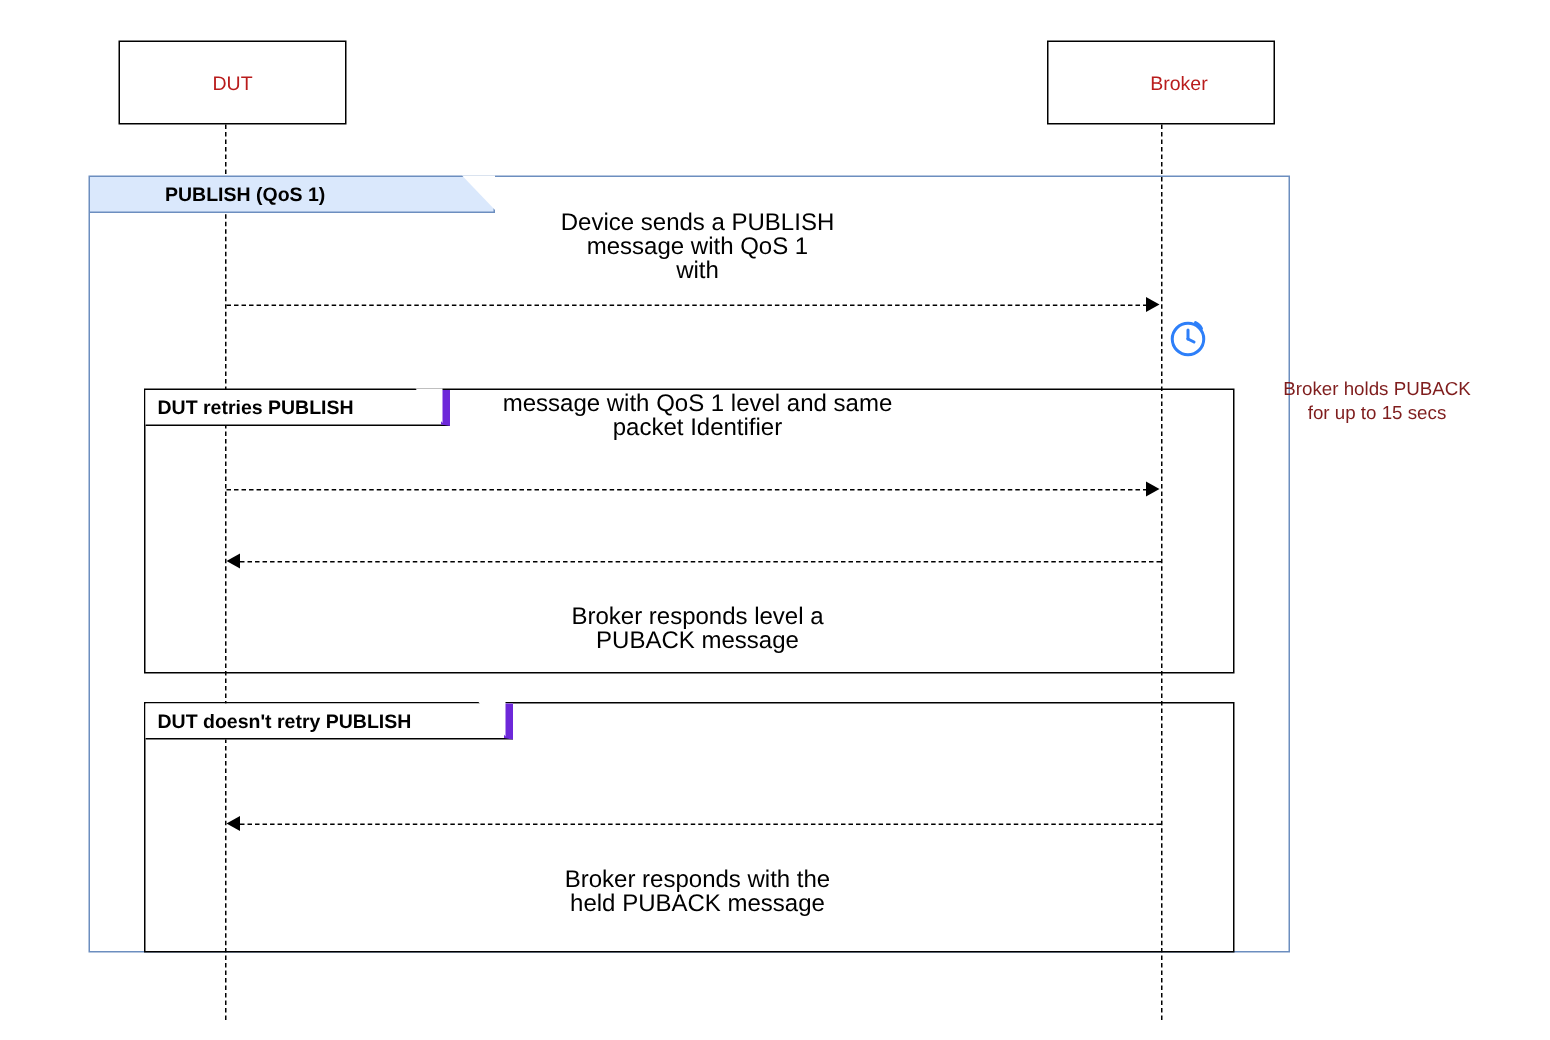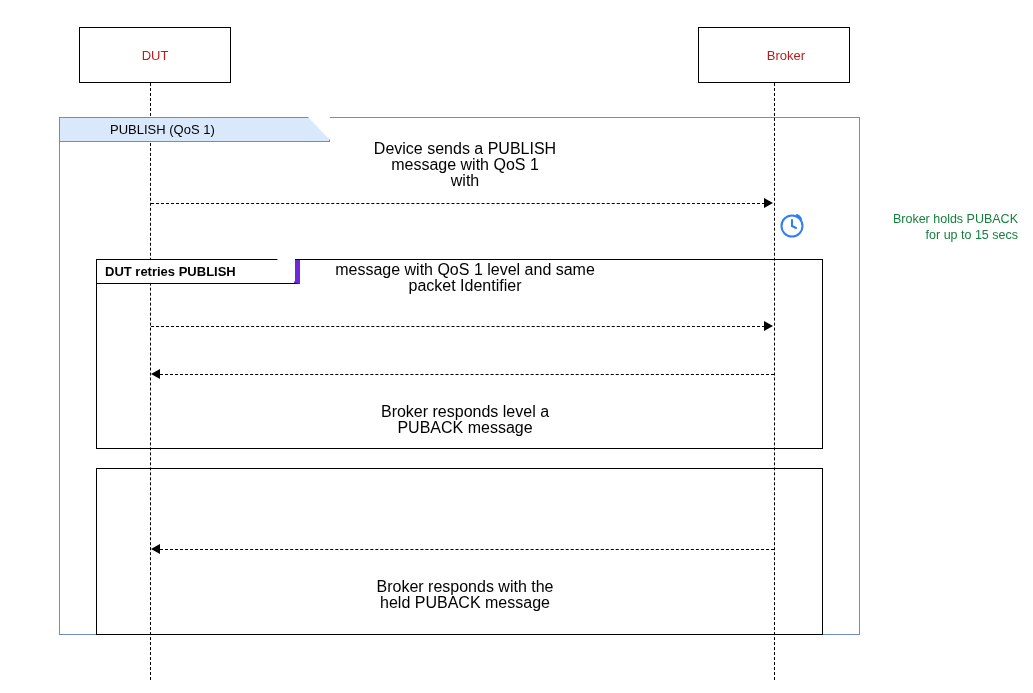--- a/index.html
+++ b/index.html
@@ -40,21 +40,21 @@
     background: transparent;
     box-sizing: border-box;
   }
   .frame-label-outer {
     position: absolute;
     background: #dae8fc;
     border-right: 1px solid #6c8ebf;
     border-bottom: 1px solid #6c8ebf;
     box-sizing: border-box;
     font-size: 13px;
-    font-weight: normal;
+    font-weight: bold;
     color: #000000;
     display: flex;
     align-items: center;
     padding-left: 50px;
   }
   .frame-label-outer .corner {
     position: absolute;
     right: -1px;
     top: -1px;
     width: 0;
@@ -115,22 +115,23 @@
     position: absolute;
     font-size: 16px;
     line-height: 16px;
     text-align: center;
     color: #000000;
   }
   .note-text {
     position: absolute;
     font-size: 12.5px;
     line-height: 16px;
-    text-align: right;
-    color: #15803d;
+    text-align: center;
+    color: #7f1d1d;
+    margin-top: 40px;
   }
   .timer-icon {
     position: absolute;
     width: 28px;
     height: 28px;
   }
 </style>
 </head>
 <body>
 
@@ -185,20 +186,24 @@
   <div class="arrow-right" style="left:764px; top:321px;"></div>
 
   <div class="msg-line" style="left:160px; top:374px; width:614px;"></div>
   <div class="arrow-left" style="left:151px; top:369px;"></div>
   <div class="msg-text" style="left:305px; top:404px; width:320px;">
     <div>Broker responds level a</div>
     <div>PUBACK message</div>
   </div>
 
   <div class="inner-frame" style="left:96px; top:468px; width:727px; height:167px;"></div>
+  <div class="frame-label-inner" style="left:97px; top:469px; width:245px; height:24px;">
+    <span>DUT doesn't retry PUBLISH</span>
+    <span class="corner"></span>
+  </div>
 
   <div class="msg-line" style="left:160px; top:549px; width:614px;"></div>
   <div class="arrow-left" style="left:151px; top:544px;"></div>
   <div class="msg-text" style="left:305px; top:579px; width:320px;">
     <div>Broker responds with the</div>
     <div>held PUBACK message</div>
   </div>
 
 </div>
 

